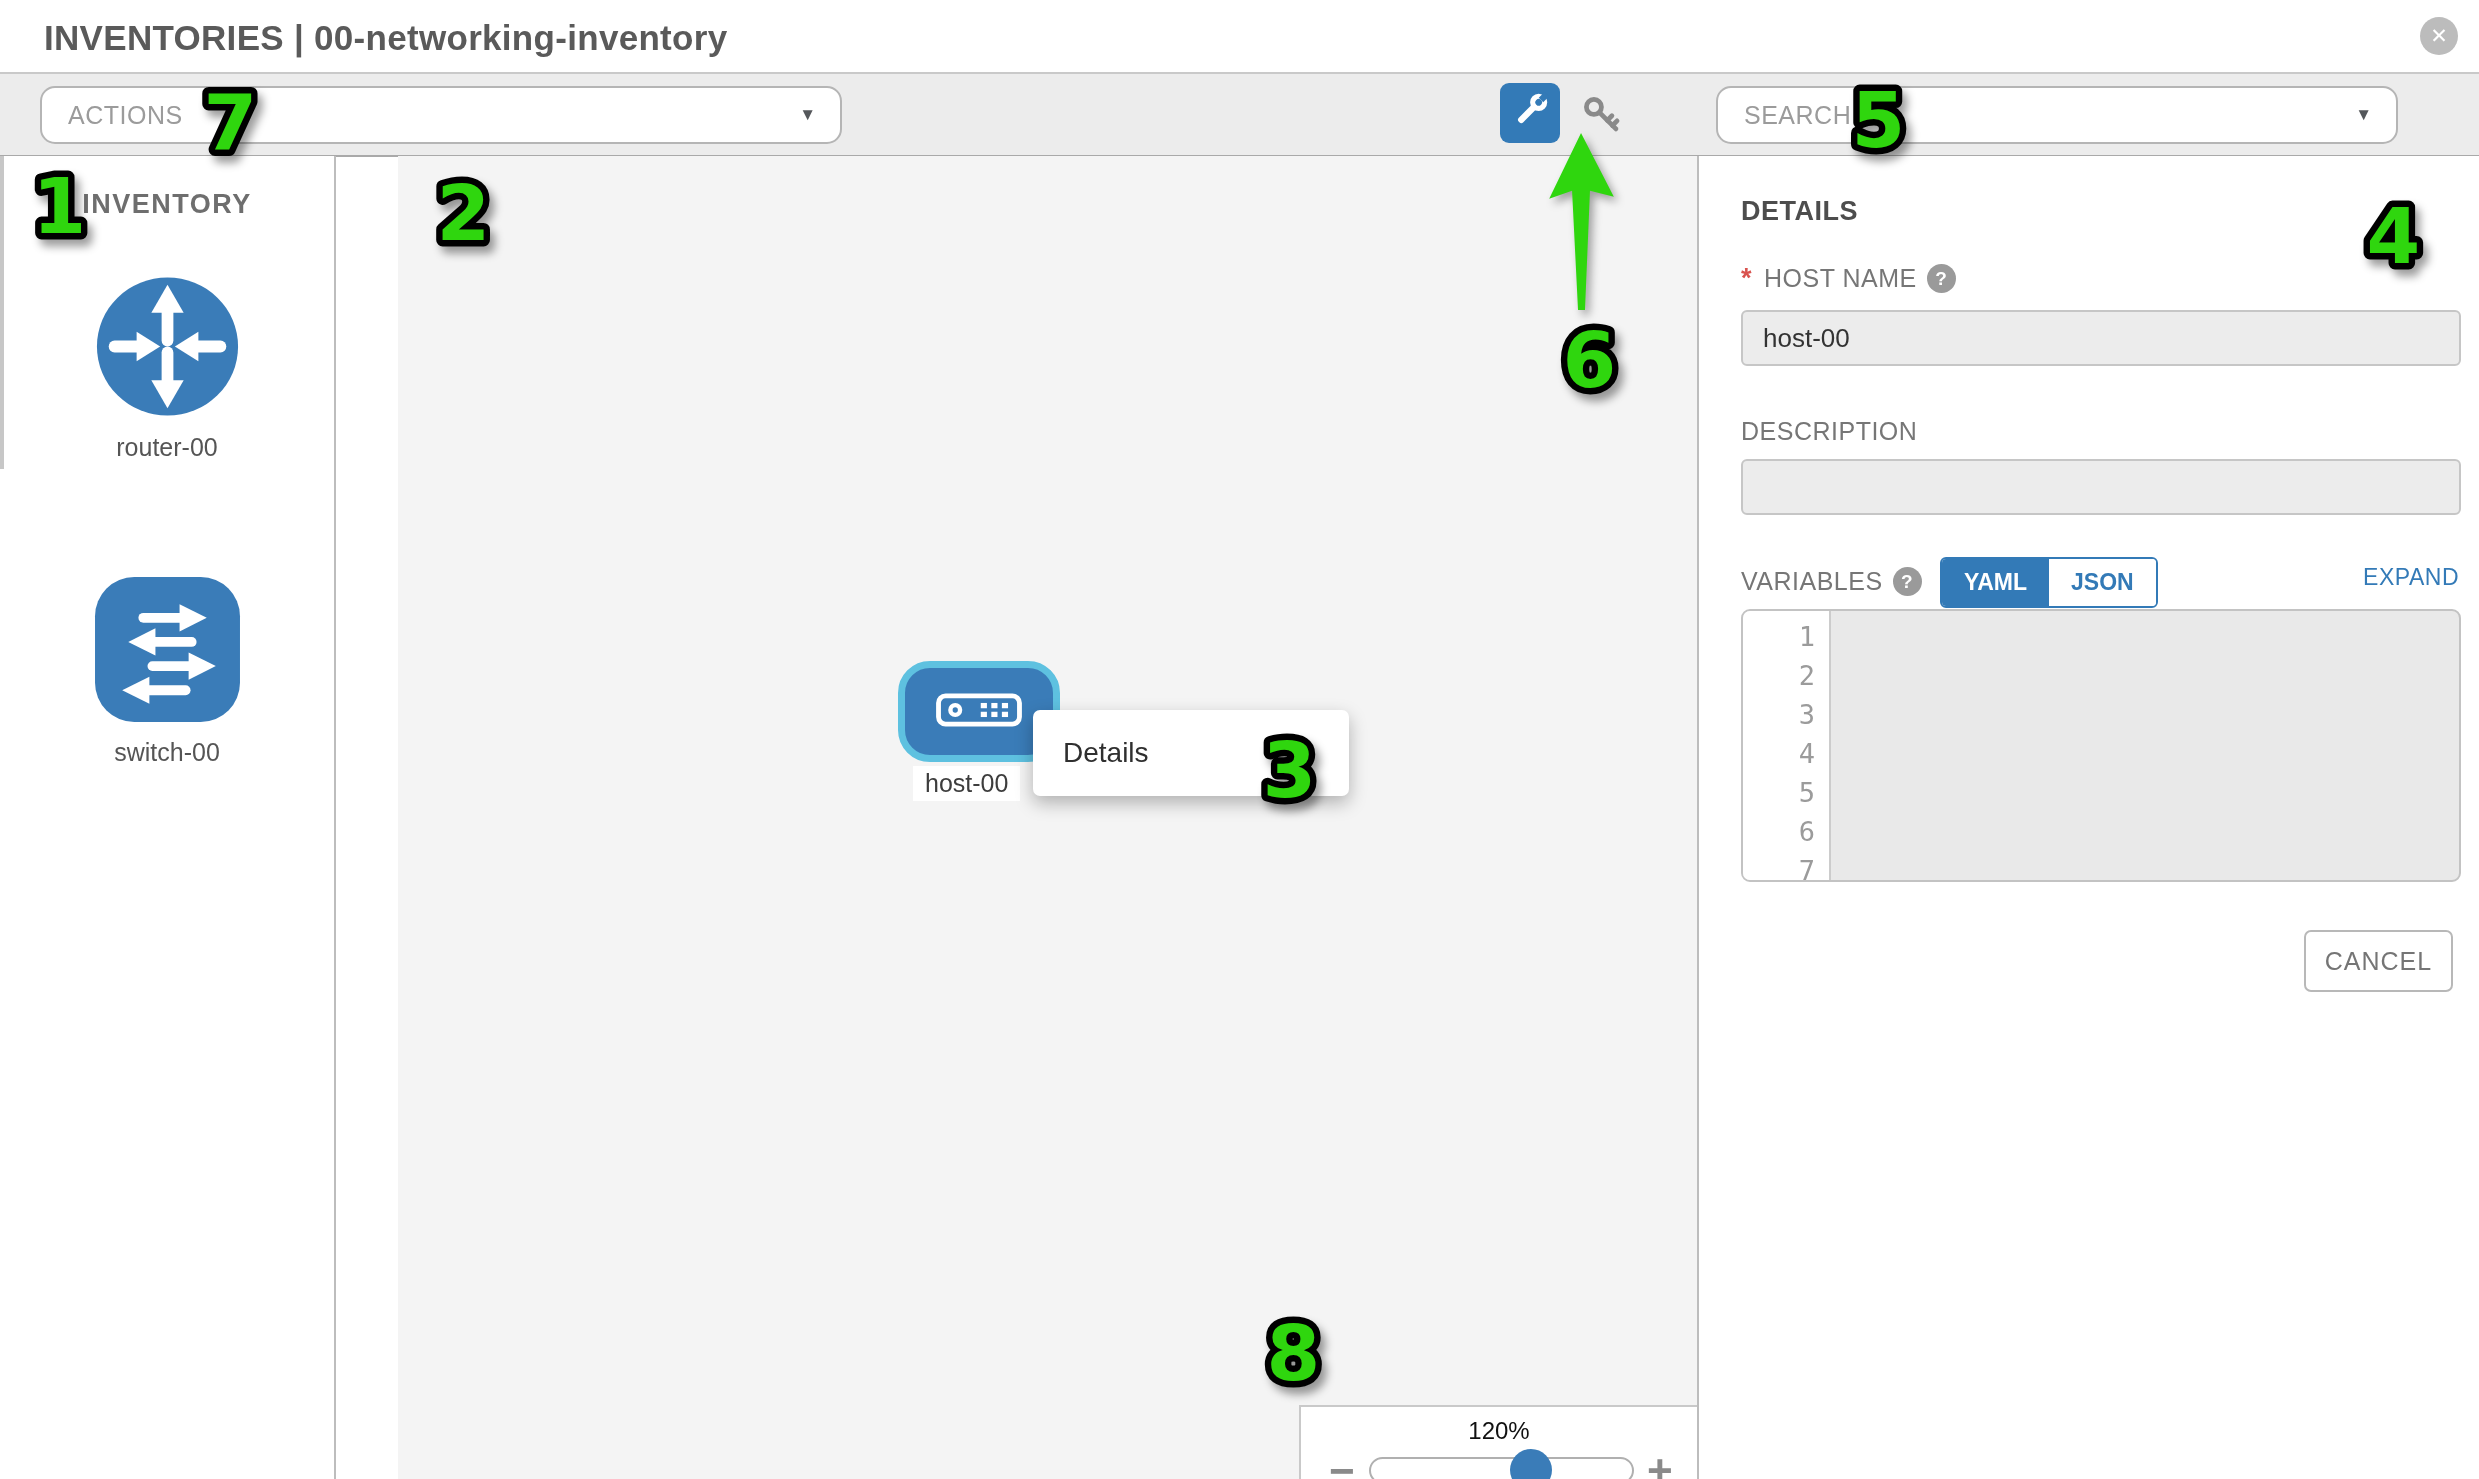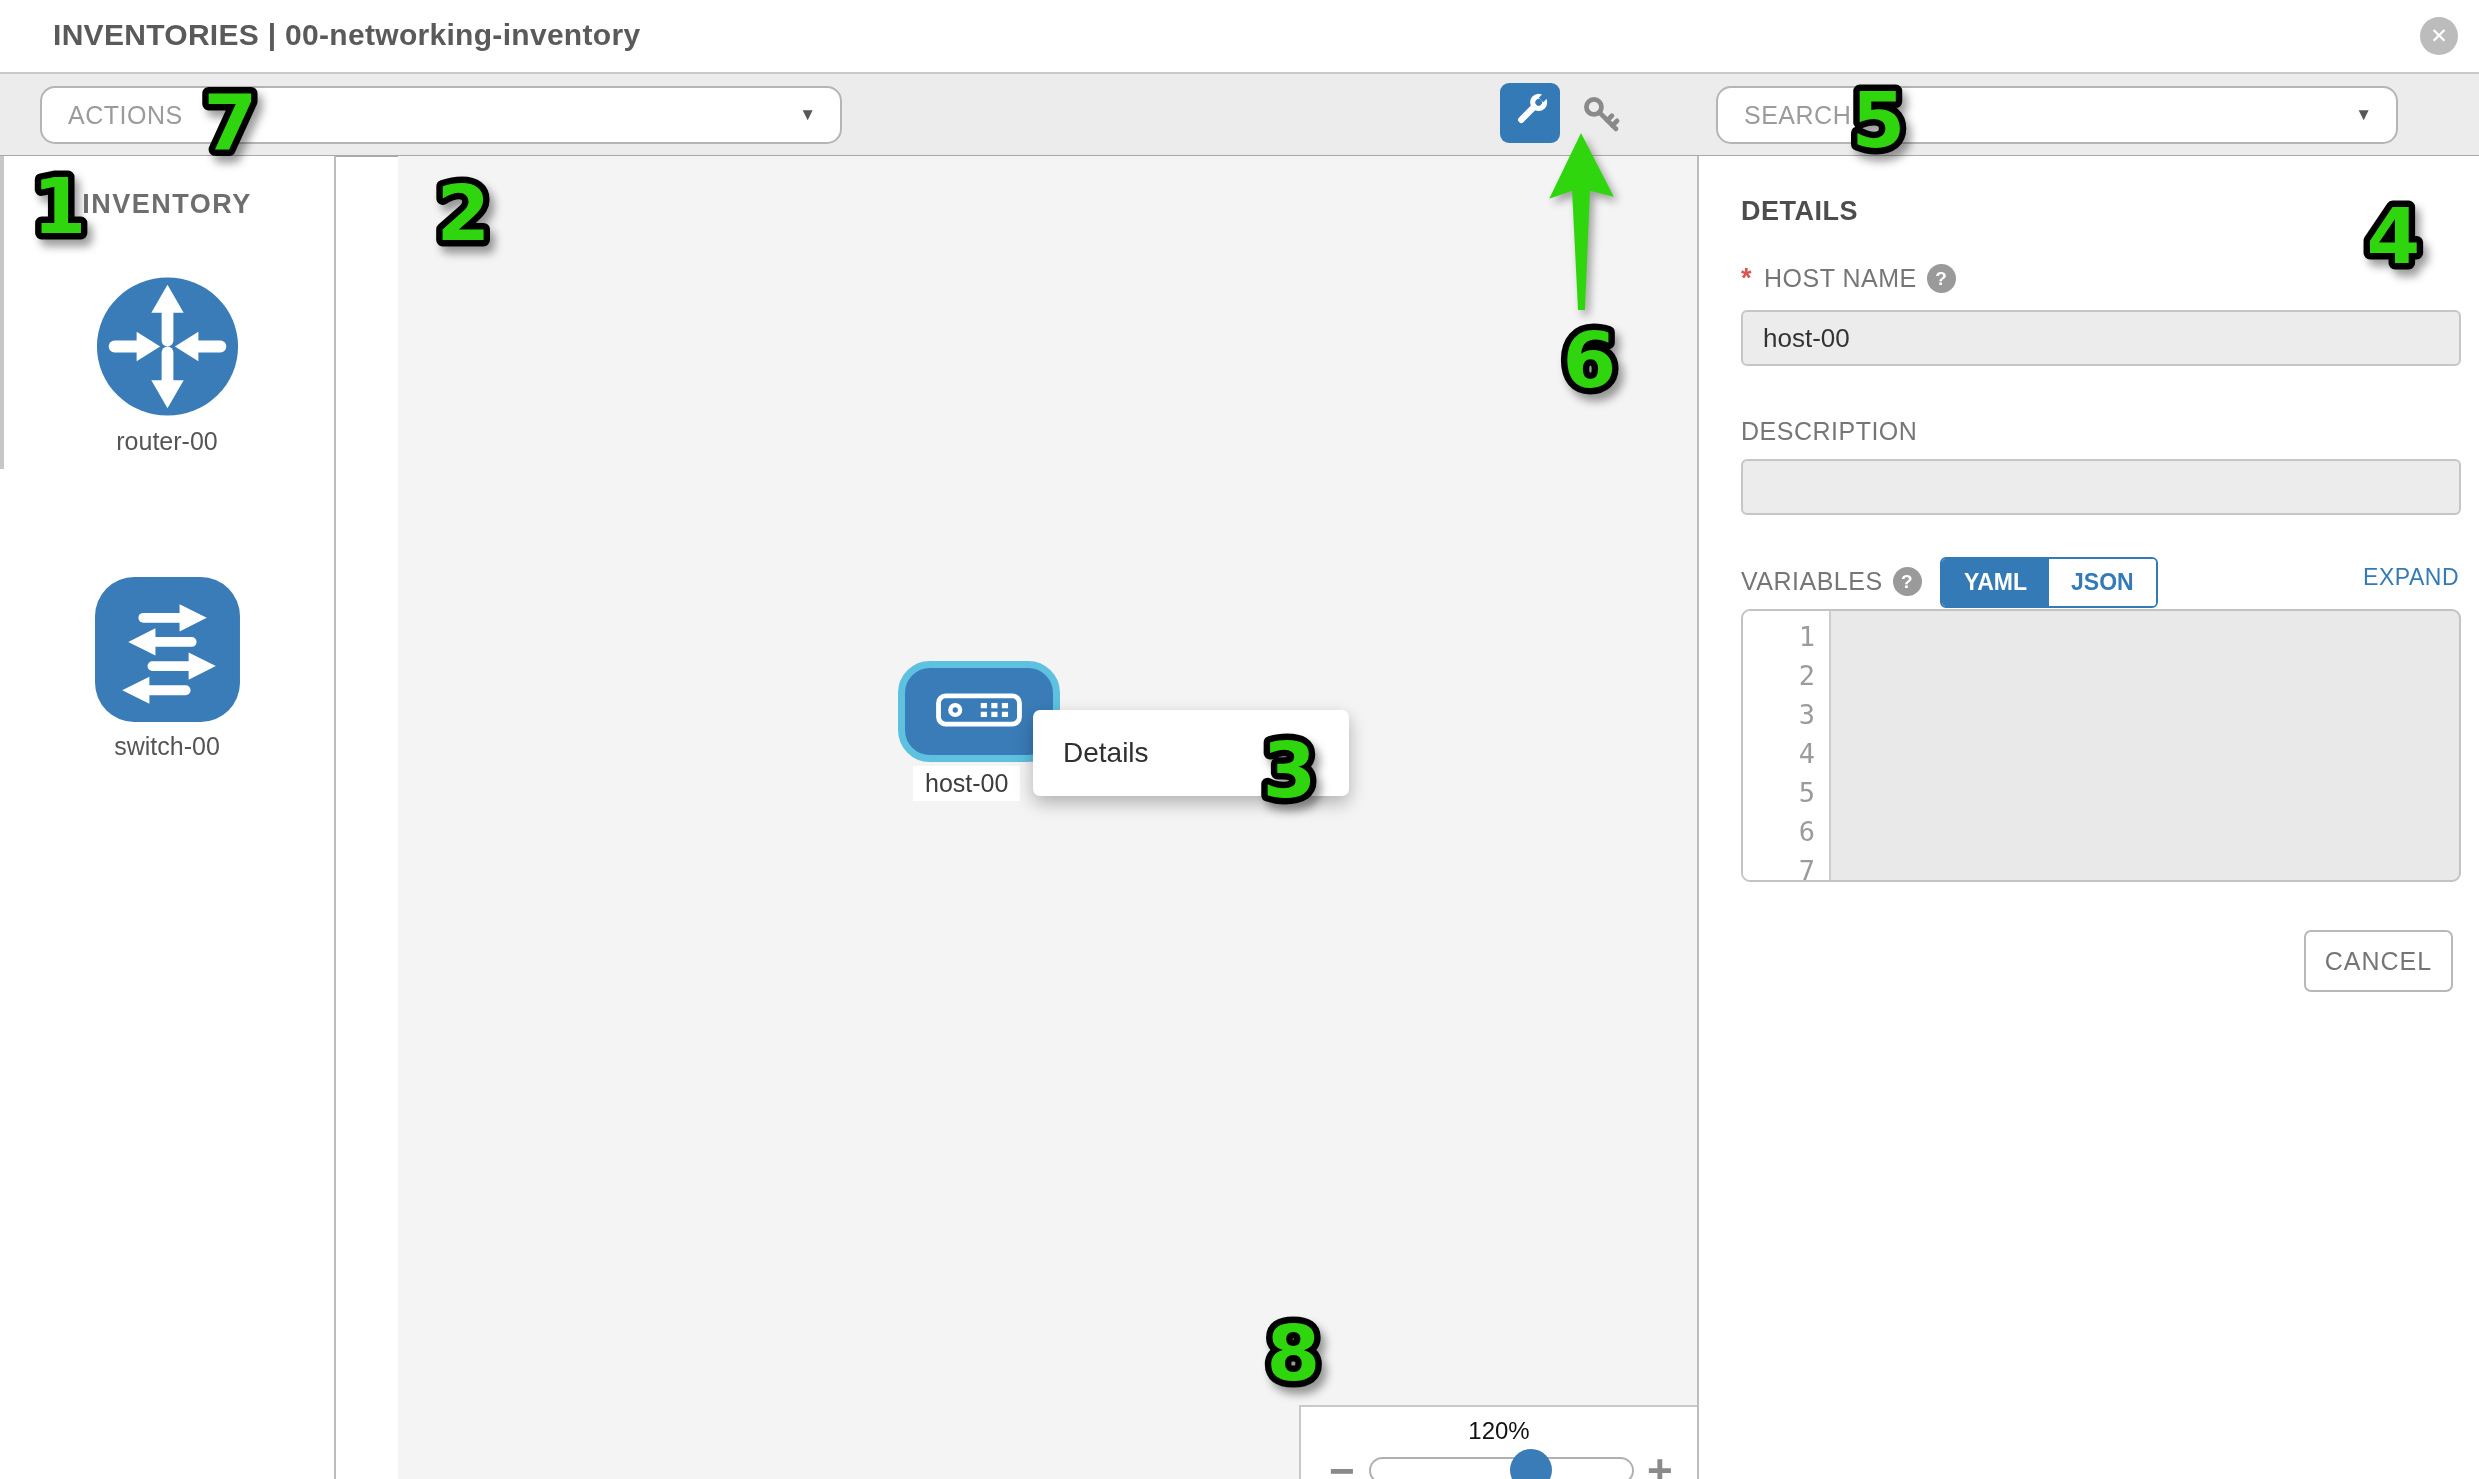--- a/index.html
+++ b/index.html
@@ -3,41 +3,41 @@
 <meta charset="utf-8">
 <style>
   html,body{margin:0;padding:0;background:#fff;}
   #app{
     position:relative;width:2480px;height:1480px;overflow:hidden;
     font-family:"Liberation Sans","DejaVu Sans",sans-serif;
     background:#fff;
   }
   
   .header{position:absolute;left:0;top:0;width:2480px;height:72px;background:#fff;border-bottom:2px solid #c9c9c9;}
-  .header-title{position:absolute;left:53px;top:18px;font-size:30px;font-weight:bold;color:#5a5a5a;letter-spacing:0.3px;}
+  .header-title{position:absolute;left:44px;top:18px;font-size:35px;font-weight:bold;color:#5a5a5a;letter-spacing:0.3px;}
   .close-btn{position:absolute;right:22px;top:17px;width:38px;height:38px;border-radius:50%;background:#bcbcbc;color:#fff;
     display:flex;align-items:center;justify-content:center;font-size:21px;font-weight:bold;cursor:pointer;}
   
   .toolbar{position:absolute;left:0;top:74px;width:2480px;height:81px;background:#ececec;border-bottom:2px solid #a9a9a9;}
   .combo{position:absolute;top:12px;height:58px;background:#fff;border:2px solid #b5b5b5;border-radius:15px;box-sizing:border-box;
     display:flex;align-items:center;cursor:pointer;}
   .combo .combo-label{margin-left:26px;font-size:25px;color:#9b9b9b;letter-spacing:0.5px;}
   .combo .caret{position:absolute;right:24px;top:50%;transform:translateY(-50%);font-size:17px;color:#54575b;}
   .combo-actions{left:40px;width:802px;}
   .combo-search{left:1716px;width:682px;}
   .wrench-btn{position:absolute;left:1500px;top:9px;width:60px;height:60px;background:#337ab7;border-radius:9px;
     display:flex;align-items:center;justify-content:center;cursor:pointer;}
   .key-btn{position:absolute;left:1580px;top:21px;width:44px;height:44px;display:flex;align-items:center;justify-content:center;cursor:pointer;}
   
   .sidebar{position:absolute;left:0;top:156px;width:336px;height:1323px;background:#fff;border-right:2px solid #bdbdbd;box-sizing:border-box;}
   .sidebar-scrollbar{position:absolute;left:0;top:0;width:4px;height:313px;background:#c7c7c7;}
   .sidebar-title{position:absolute;left:0;top:33px;width:100%;text-align:center;font-size:27px;font-weight:bold;color:#6e6e6e;letter-spacing:1.5px;}
   .palette-item{position:absolute;left:0;width:100%;text-align:center;cursor:grab;}
   .palette-item .icon-wrap{display:inline-block;}
-  .palette-label{margin-top:3px;font-size:25px;color:#555;}
+  .palette-label{margin-top:9px;font-size:25px;color:#555;}
   
   .canvas{position:absolute;left:398px;top:156px;width:1299px;height:1323px;background:#f4f4f4;}
   .host-node{position:absolute;left:500px;top:505px;width:148px;height:87px;background:#3a7cb8;border:7px solid #5ec1e0;border-radius:32px;
     display:flex;align-items:center;justify-content:center;cursor:pointer;}
   .node-label{position:absolute;left:515px;top:610px;background:#fff;padding:3px 12px;font-size:25px;color:#3d3d3d;}
   .ctx-menu{position:absolute;left:635px;top:554px;width:316px;background:#fff;border-radius:7px;
     box-shadow:0 7px 18px rgba(0,0,0,.28);padding:16px 0;z-index:20;}
   .ctx-item{height:54px;line-height:54px;padding-left:30px;font-size:28px;color:#2f2f2f;cursor:pointer;}
   .ctx-item.danger{color:#d9534f;}
   

